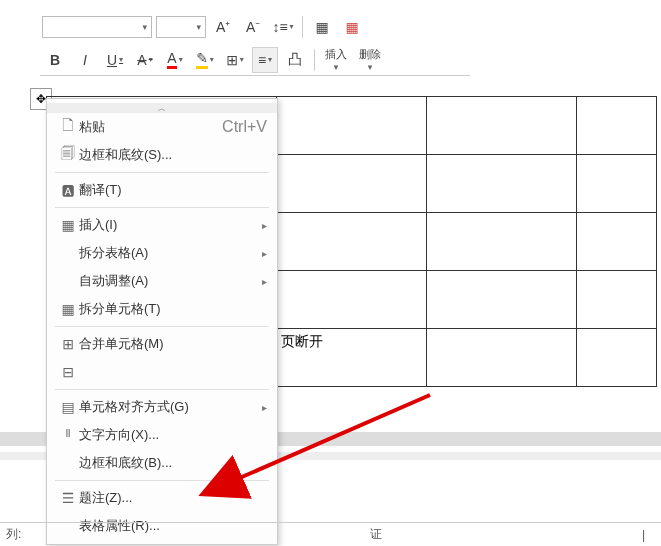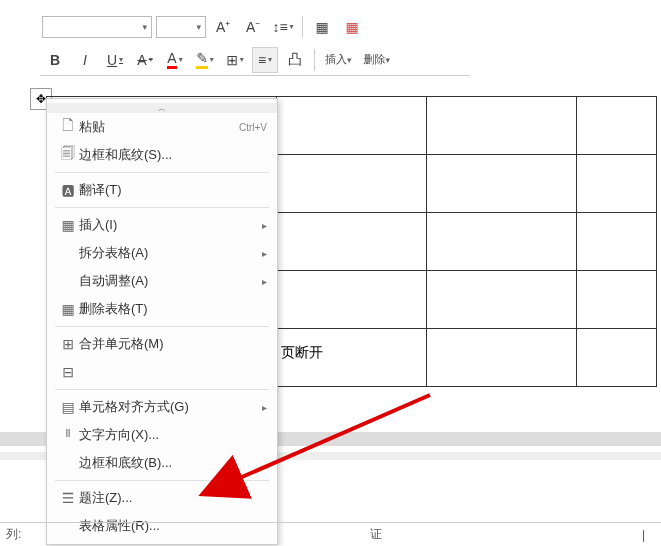--- a/index.html
+++ b/index.html
@@ -6,37 +6,37 @@
 body { background: #fff; width: 661px; height: 546px; overflow: hidden; position: relative; }
 
 .toolbar { position: absolute; left: 40px; top: 10px; width: 430px; height: 66px; border-bottom: 1px solid #ccc; }
 .toolbar-row { display: flex; align-items: center; height: 33px; }
 .toolbar-row > * { margin: 0 2px; }
 .font-select { width: 110px; height: 22px; border: 1px solid #bbb; display: flex; align-items: center; justify-content: space-between; padding: 0 4px; }
 .font-size-select { width: 50px; height: 22px; border: 1px solid #bbb; display: flex; align-items: center; justify-content: space-between; padding: 0 4px; }
 .chev { font-size: 9px; color: #666; }
 .tbtn { width: 26px; height: 26px; display: inline-flex; align-items: center; justify-content: center; font-size: 14px; color: #444; position: relative; }
 .tbtn.small-chev::after { content: "▾"; font-size: 8px; color: #666; margin-left: 2px; }
-.tbtn-wide { width: auto; padding: 0 4px; height: 26px; display: inline-flex; flex-direction: row; align-items: center; justify-content: center; font-size: 11px; color: #444; }
+.tbtn-wide { width: auto; padding: 0 4px; height: 26px; display: inline-flex; flex-direction: column; align-items: center; justify-content: center; font-size: 11px; color: #444; }
 .sep { width: 1px; height: 22px; background: #ccc; margin: 0 4px; }
 .highlight-box { background: #f0f0f0; border: 1px solid #d0d0d0; }
 
 .move-handle { position: absolute; left: 30px; top: 88px; width: 22px; height: 22px; border: 1px solid #999; display: flex; align-items: center; justify-content: center; font-size: 12px; }
 
 .table-area { position: absolute; left: 46px; top: 96px; right: 0; }
 table { border-collapse: collapse; }
-td { border: 1.5px solid #333; height: 58px; vertical-align: top; padding: 15px 4px; font-size: 14px; }
+td { border: 1.5px solid #333; height: 58px; vertical-align: top; padding: 4px 4px; font-size: 14px; }
 .col1 { width: 230px; } .col2 { width: 150px; } .col3 { width: 150px; } .col4 { width: 80px; }
 
 .context-menu { position: absolute; left: 46px; top: 98px; width: 232px; background: #fdfdfd; border: 1px solid #ccc; box-shadow: 2px 2px 6px rgba(0,0,0,0.2); padding: 4px 0; }
 .menu-collapse { height: 10px; background: #eee; display: flex; align-items: center; justify-content: center; font-size: 8px; color: #777; }
 .menu-item { display: flex; align-items: center; height: 28px; padding: 0 10px; font-size: 13px; color: #333; }
 .menu-item .mi-icon { width: 22px; display: inline-flex; align-items: center; justify-content: center; color: #666; font-size: 14px; }
 .menu-item .mi-label { flex: 1; }
-.menu-item .mi-short { color: #888; font-size: 10px; }
+.menu-item .mi-short { color: #888; font-size: 16px; }
 .menu-item .mi-arrow { font-size: 10px; color: #777; }
 .menu-sep { height: 1px; background: #e0e0e0; margin: 3px 8px; }
 
 .gray-band { position: absolute; left: 0; top: 432px; width: 661px; height: 14px; background: #ddd; }
 .gray-band2 { position: absolute; left: 0; top: 452px; width: 661px; height: 8px; background: #eee; }
 
 .arrow { position: absolute; pointer-events: none; }
 
 .statusbar { position: absolute; left: 0; bottom: 0; width: 661px; height: 24px; border-top: 1px solid #ccc; display: flex; align-items: center; font-size: 12px; color: #555; padding: 0 6px; }
 .statusbar > span { margin-right: 10px; }
@@ -157,21 +157,21 @@
     <span class="mi-label">拆分表格(A)</span>
     <span class="mi-arrow">▸</span>
   </div>
   <div class="menu-item">
     <span class="mi-icon"></span>
     <span class="mi-label">自动调整(A)</span>
     <span class="mi-arrow">▸</span>
   </div>
   <div class="menu-item">
     <span class="mi-icon">▦</span>
-    <span class="mi-label">删除表格(T)</span>
+    <span class="mi-label">拆分单元格(T)</span>
   </div>
   <div class="menu-sep"></div>
   <div class="menu-item">
     <span class="mi-icon">⊞</span>
     <span class="mi-label">合并单元格(M)</span>
   </div>
   <div class="menu-item">
     <span class="mi-icon">⊟</span>
   </div>
   <div class="menu-sep"></div>

